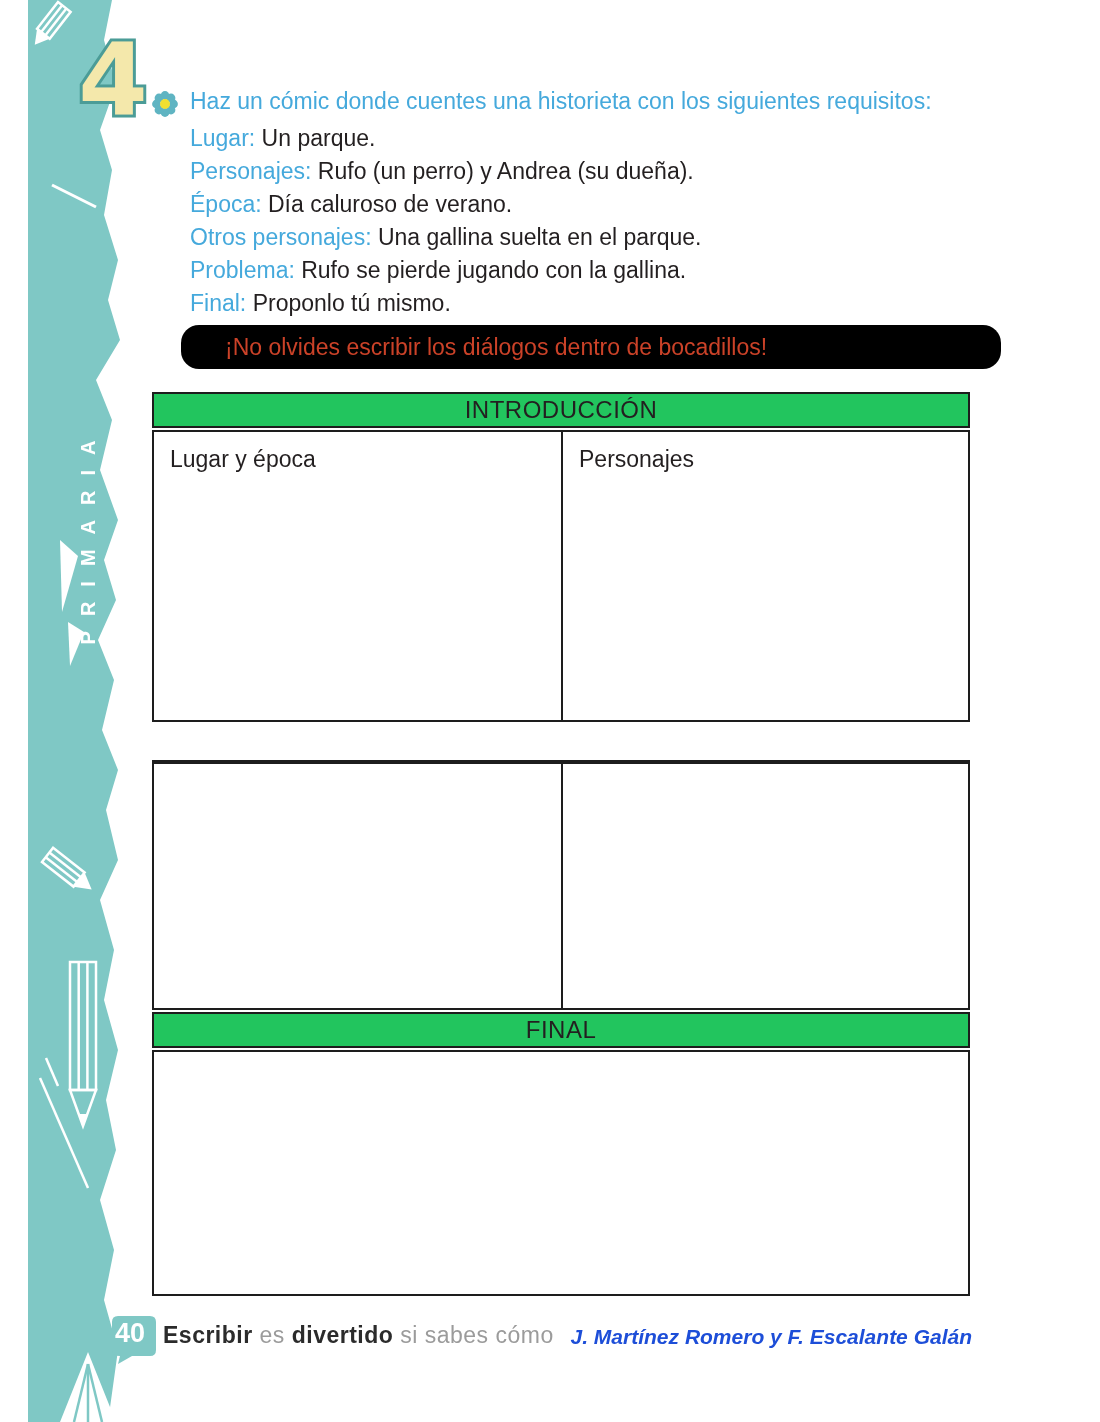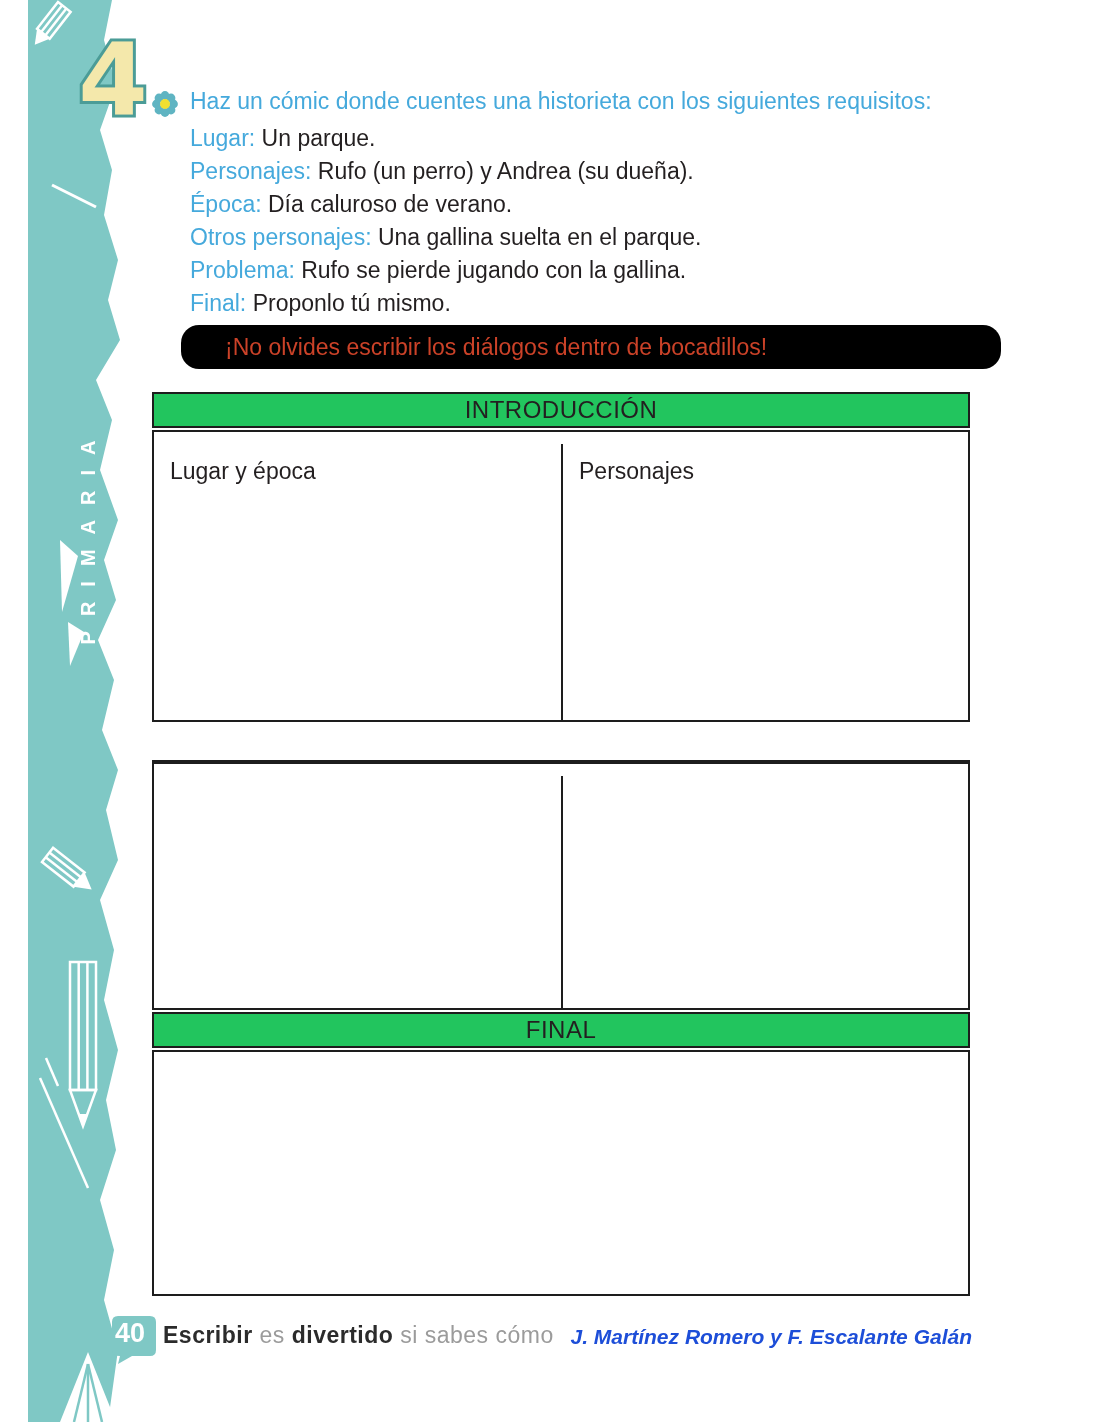--- a/index.html
+++ b/index.html
@@ -66,21 +66,21 @@
     letter-spacing:0.5px;
     color:#231f20;
   }
   .sb-cells {
     position:absolute; left:152px;
     width:818px;
     border:2px solid #1d1d1d;
     background:#ffffff;
     display:flex;
   }
-  .sb-cell { flex:1 1 50%; padding:14px 16px; font-size:23px; color:#231f20;margin-top:12px; }
+  .sb-cell { flex:1 1 50%; padding:14px 16px; font-size:23px; color:#231f20; }
   .sb-cell + .sb-cell { border-left:2px solid #1d1d1d; }
   .sb-h1 { top:392px; }
   .sb-c1 { top:430px; height:292px; }
   .sb-h2 { top:724px;margin-top:36px; }
   .sb-c2 { top:762px; height:248px; }
   .sb-h3 { top:1012px; }
   .sb-c3 { top:1050px; height:246px; }
   
   .page-badge { position:absolute; left:106px; top:1312px; }
   .page-badge-num {

